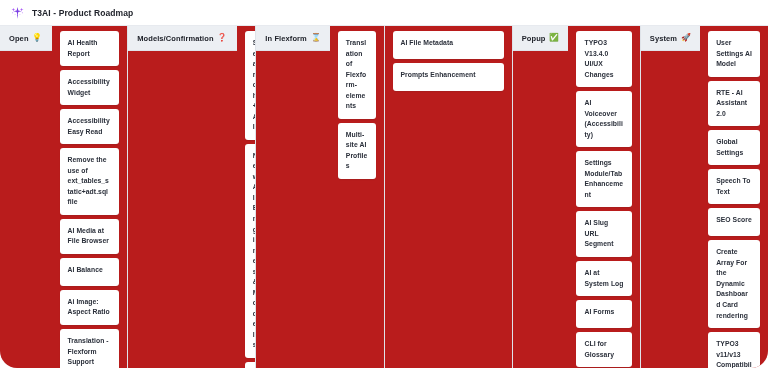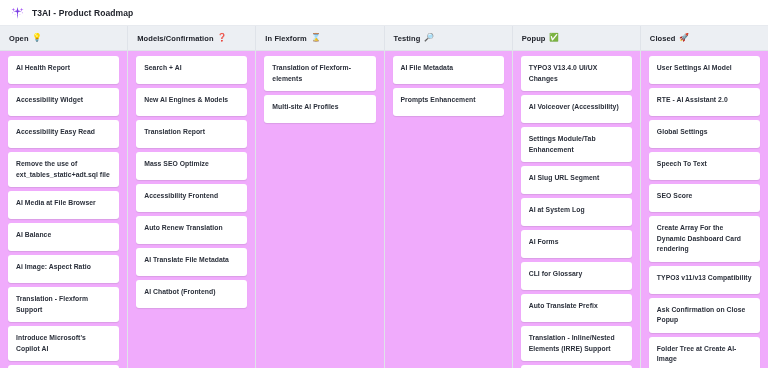--- a/index.html
+++ b/index.html
@@ -12,20 +12,21 @@
     font-family: "Liberation Sans", sans-serif;
   }
 
   .app {
     width: 768px;
     height: 368px;
     display: flex;
     flex-direction: column;
     background: #ffffff;
     overflow: hidden;
+    border-radius: 17px;
   }
 
   
   .topbar {
     height: 26px;
     min-height: 26px;
     display: flex;
     align-items: center;
     padding: 0 10px;
     background: #ffffff;
@@ -56,22 +57,22 @@
     display: flex;
     align-items: stretch;
     background: #eceff3;
     overflow: hidden;
   }
 
   .column {
     flex: 1 1 0;
     min-width: 0;
     display: flex;
-    flex-direction: column;
-    background: #f0abfc;
+    flex-direction: row;
+    background: #b91c1c;
     border-right: 1px solid #dfe3e9;
     overflow: hidden;
   }
   .column:last-child { border-right: none; }
 
   .col-header {
     height: 25px;
     min-height: 25px;
     display: flex;
     align-items: center;
@@ -231,24 +232,20 @@
         <div class="col-body">
           <div class="card">
             <span class="card-title">Translation of Flexform-elements</span>
           </div>
           <div class="card">
             <span class="card-title">Multi-site AI Profiles</span>
           </div>
         </div>
       </div>
       <div class="column">
-        <div class="col-header">
-          <span class="col-title">Testing</span>
-          <span class="col-emoji">🔎</span>
-        </div>
         <div class="col-body">
           <div class="card">
             <span class="card-title">AI File Metadata</span>
           </div>
           <div class="card">
             <span class="card-title">Prompts Enhancement</span>
           </div>
         </div>
       </div>
       <div class="column">
@@ -284,21 +281,21 @@
           <div class="card tall">
             <span class="card-title">Translation - Inline/Nested Elements (IRRE) Support</span>
           </div>
           <div class="card">
             <span class="card-title"></span>
           </div>
         </div>
       </div>
       <div class="column">
         <div class="col-header">
-          <span class="col-title">Closed</span>
+          <span class="col-title">System</span>
           <span class="col-emoji">🚀</span>
         </div>
         <div class="col-body">
           <div class="card">
             <span class="card-title">User Settings AI Model</span>
           </div>
           <div class="card">
             <span class="card-title">RTE - AI Assistant 2.0</span>
           </div>
           <div class="card">

